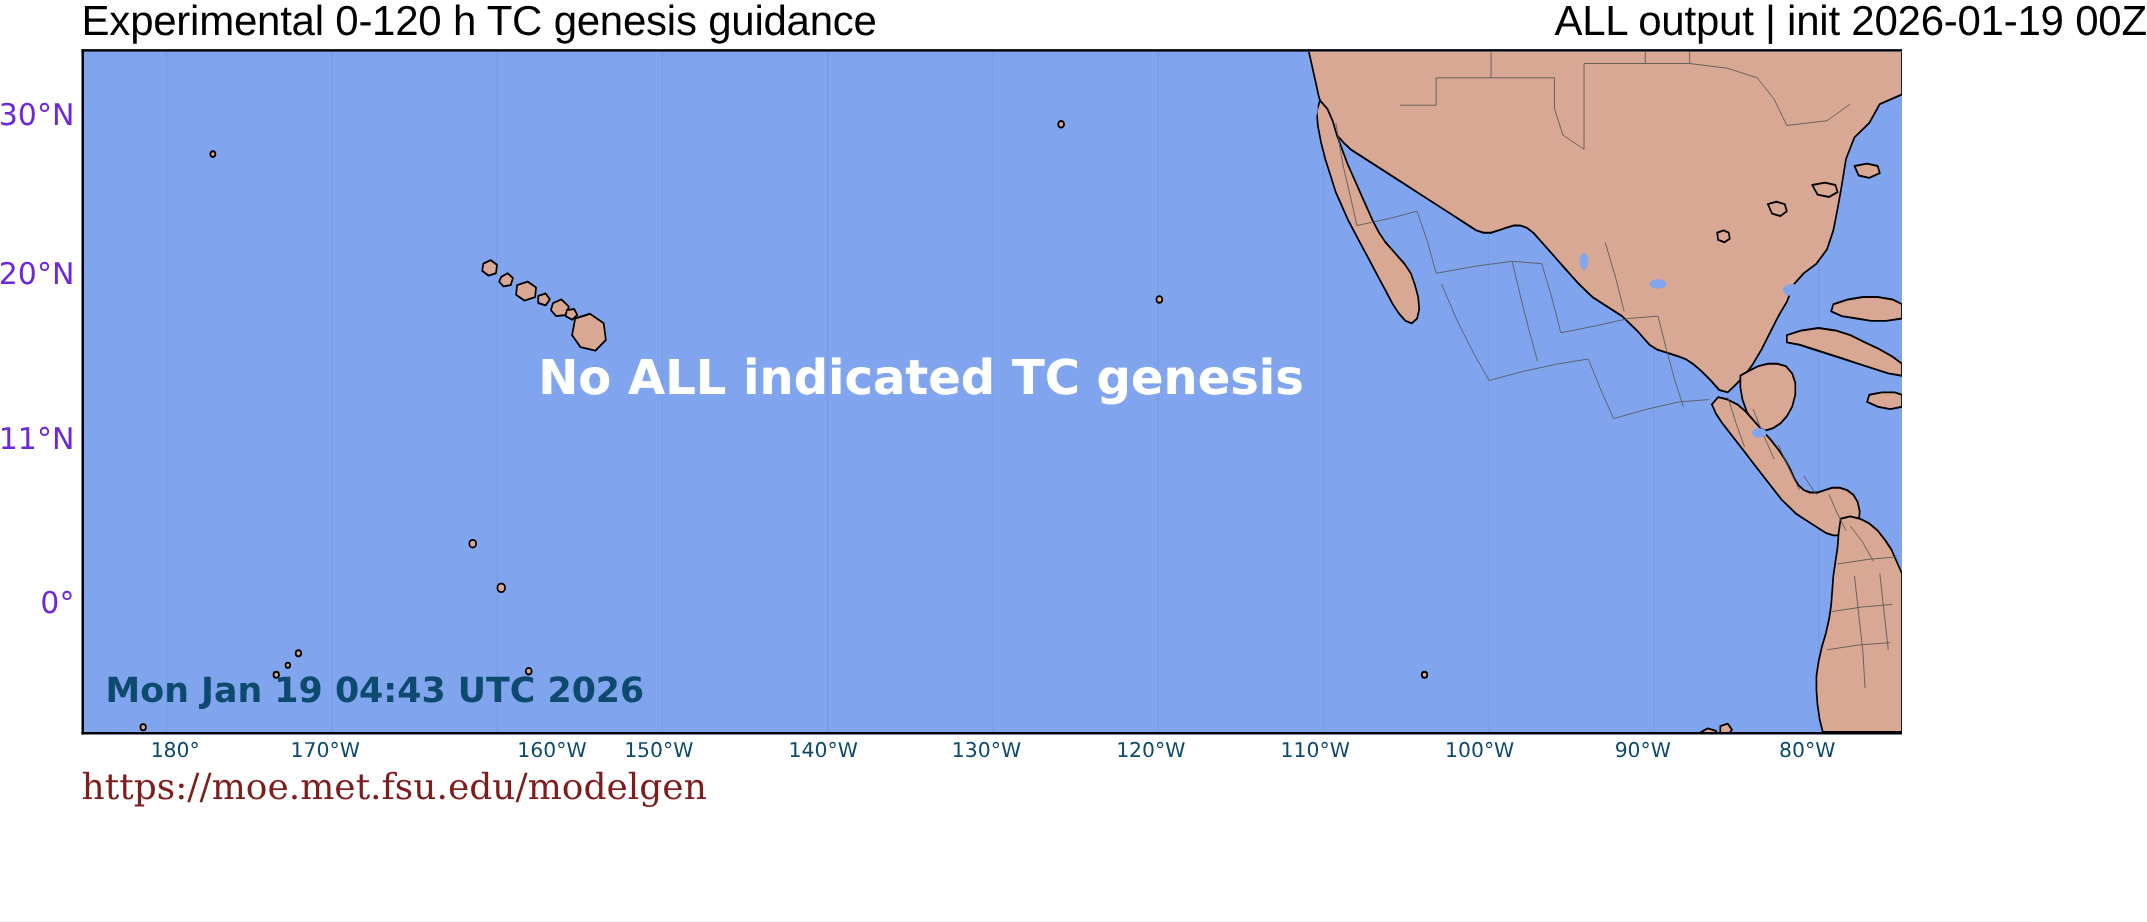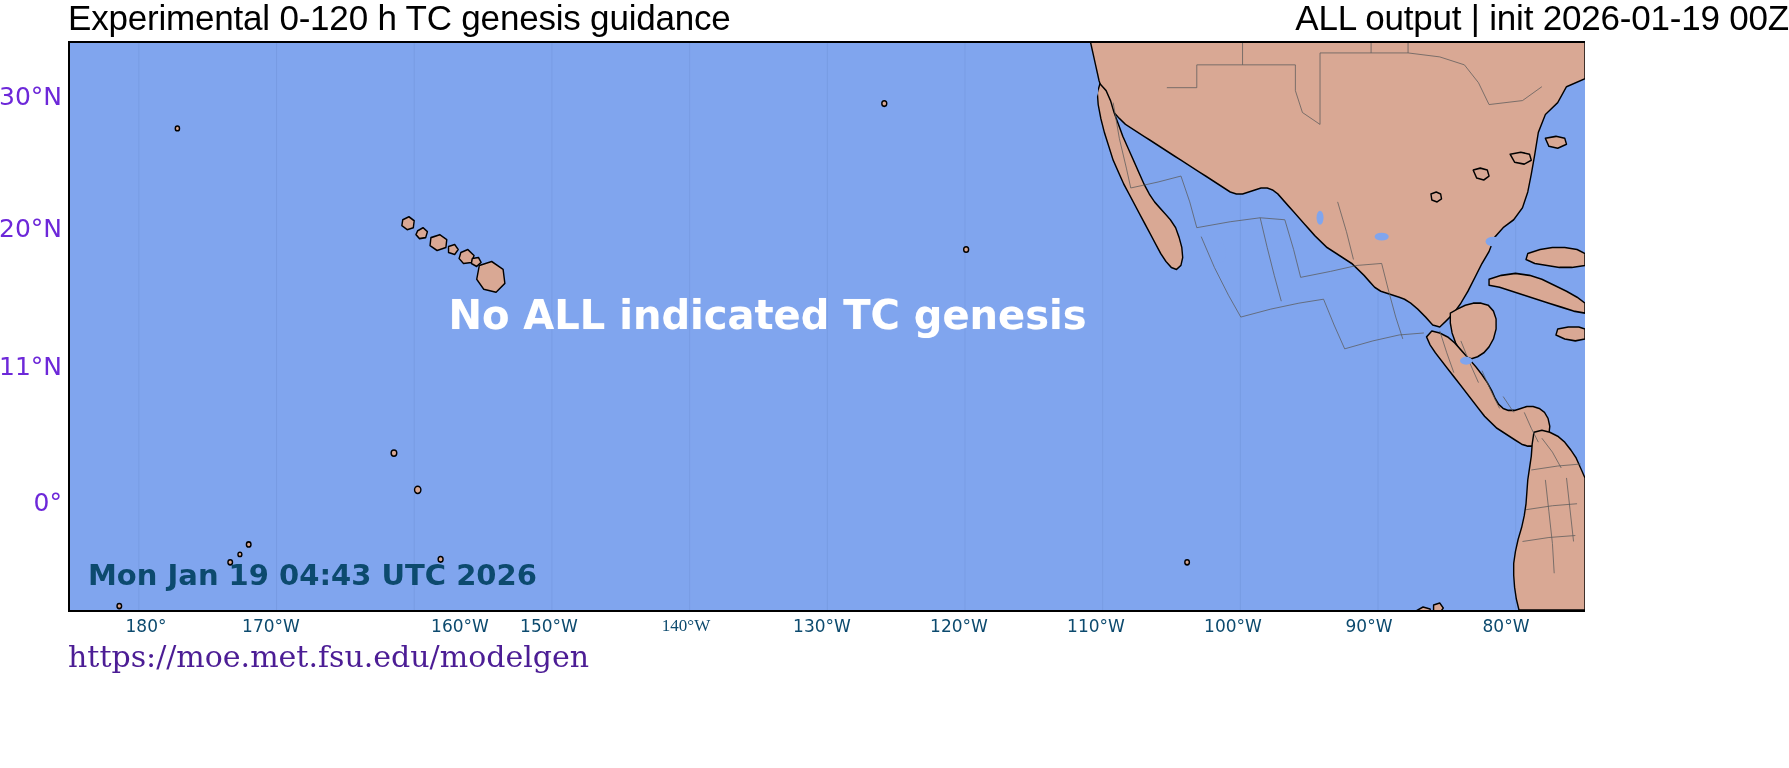--- a/index.html
+++ b/index.html
@@ -141,21 +141,21 @@
     white-space: nowrap;
   }
 
   
   .footer-url {
     position: absolute;
     left: 68px;
     top: 639px;
     font-family: "DejaVu Serif", serif;
     font-size: 30px;
-    color: #4c1d95;
+    color: #7f1d1d;
     white-space: nowrap;
     text-decoration: none;
   }
 </style>
 </head>
 <body>
 
 <div id="figure">
 
   <div class="title-left">Experimental 0-120 h TC genesis guidance</div>
@@ -329,21 +329,21 @@
 
   <div class="ytick" style="top:96px;">30°N</div>
   <div class="ytick" style="top:228px;">20°N</div>
   <div class="ytick" style="top:366px;">11°N</div>
   <div class="ytick" style="top:502px;">0°</div>
 
   <div class="xtick" style="left:146px;">180°</div>
   <div class="xtick" style="left:271px;">170°W</div>
   <div class="xtick" style="left:428px;margin-left:32px;">160°W</div>
   <div class="xtick" style="left:549px;">150°W</div>
-  <div class="xtick" style="left:686px;font-family:Liberation Serif, serif;">140°W</div>
+  <div class="xtick" style="left:686px;">140°W</div>
   <div class="xtick" style="left:822px;">130°W</div>
   <div class="xtick" style="left:959px;">120°W</div>
   <div class="xtick" style="left:1096px;">110°W</div>
   <div class="xtick" style="left:1233px;">100°W</div>
   <div class="xtick" style="left:1369px;">90°W</div>
   <div class="xtick" style="left:1506px;">80°W</div>
 
   <a class="footer-url" href="#">https://moe.met.fsu.edu/modelgen</a>
 
 </div>

